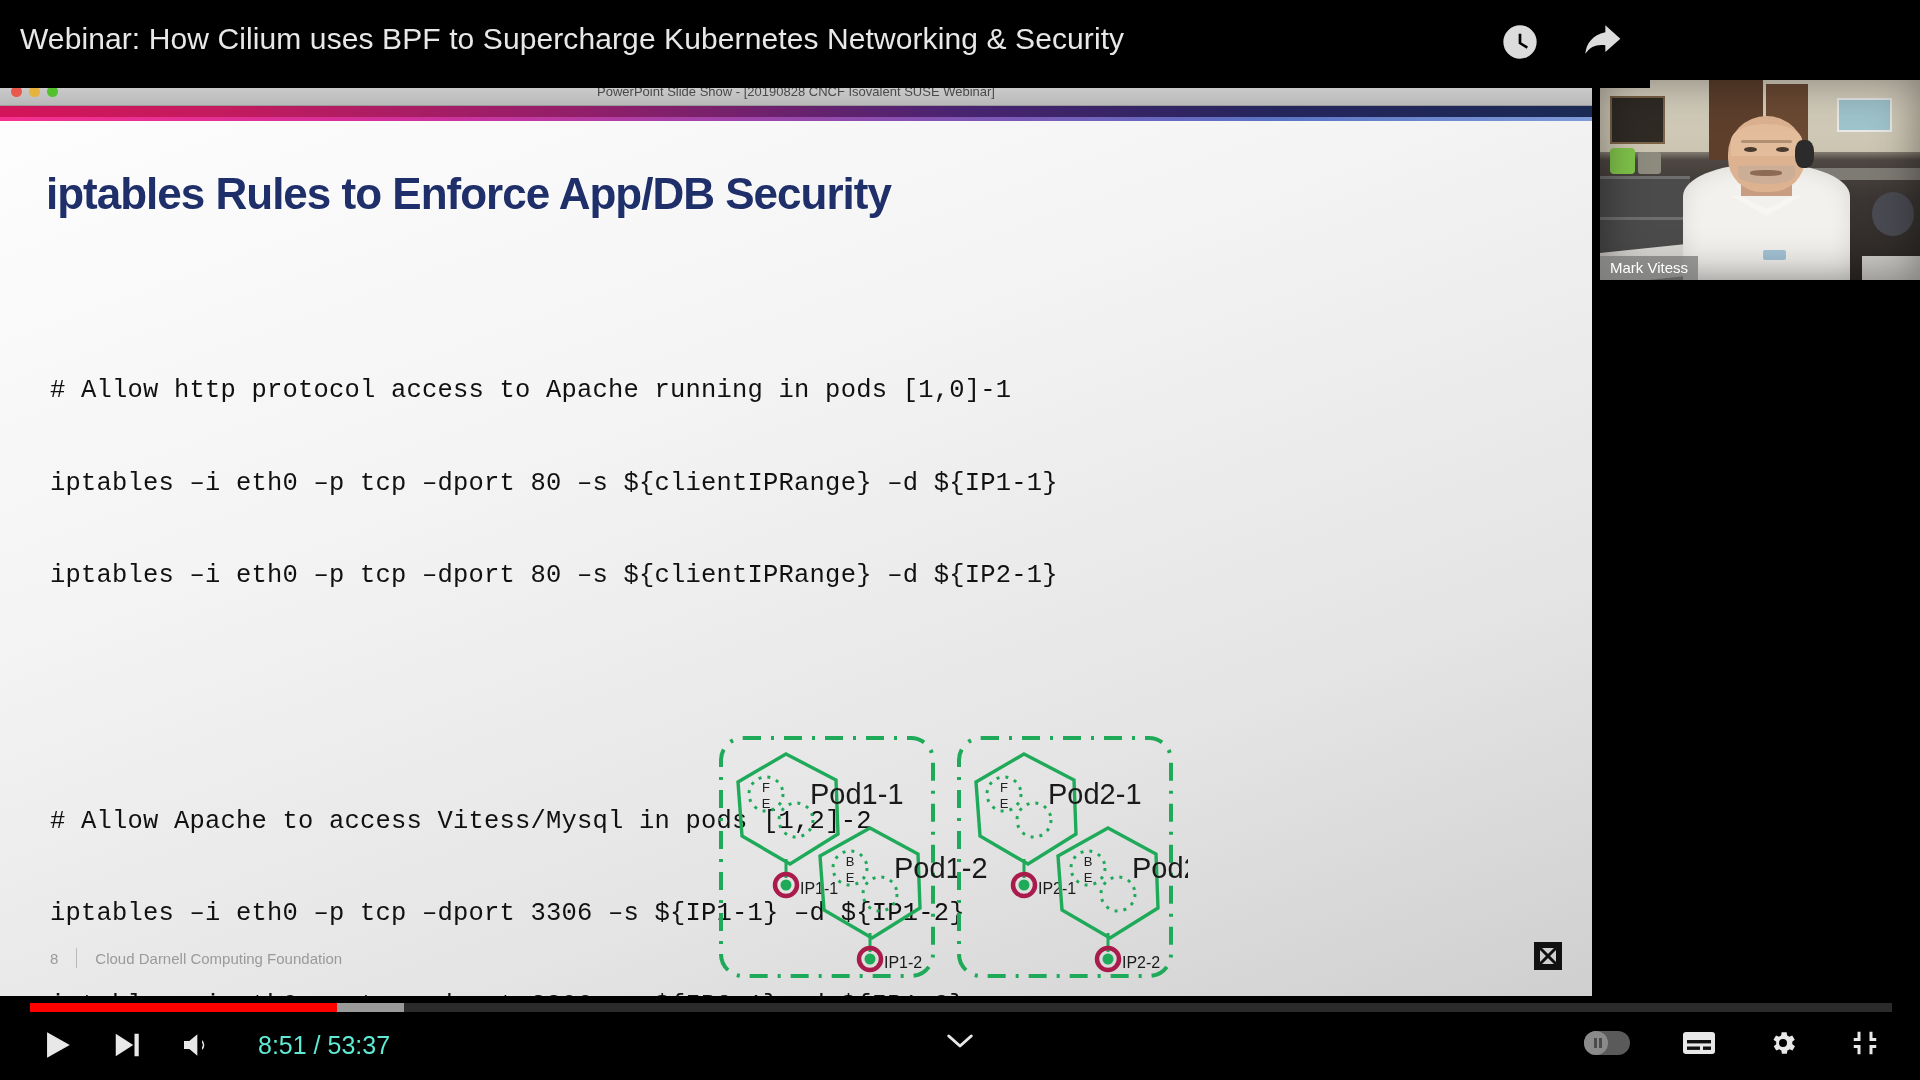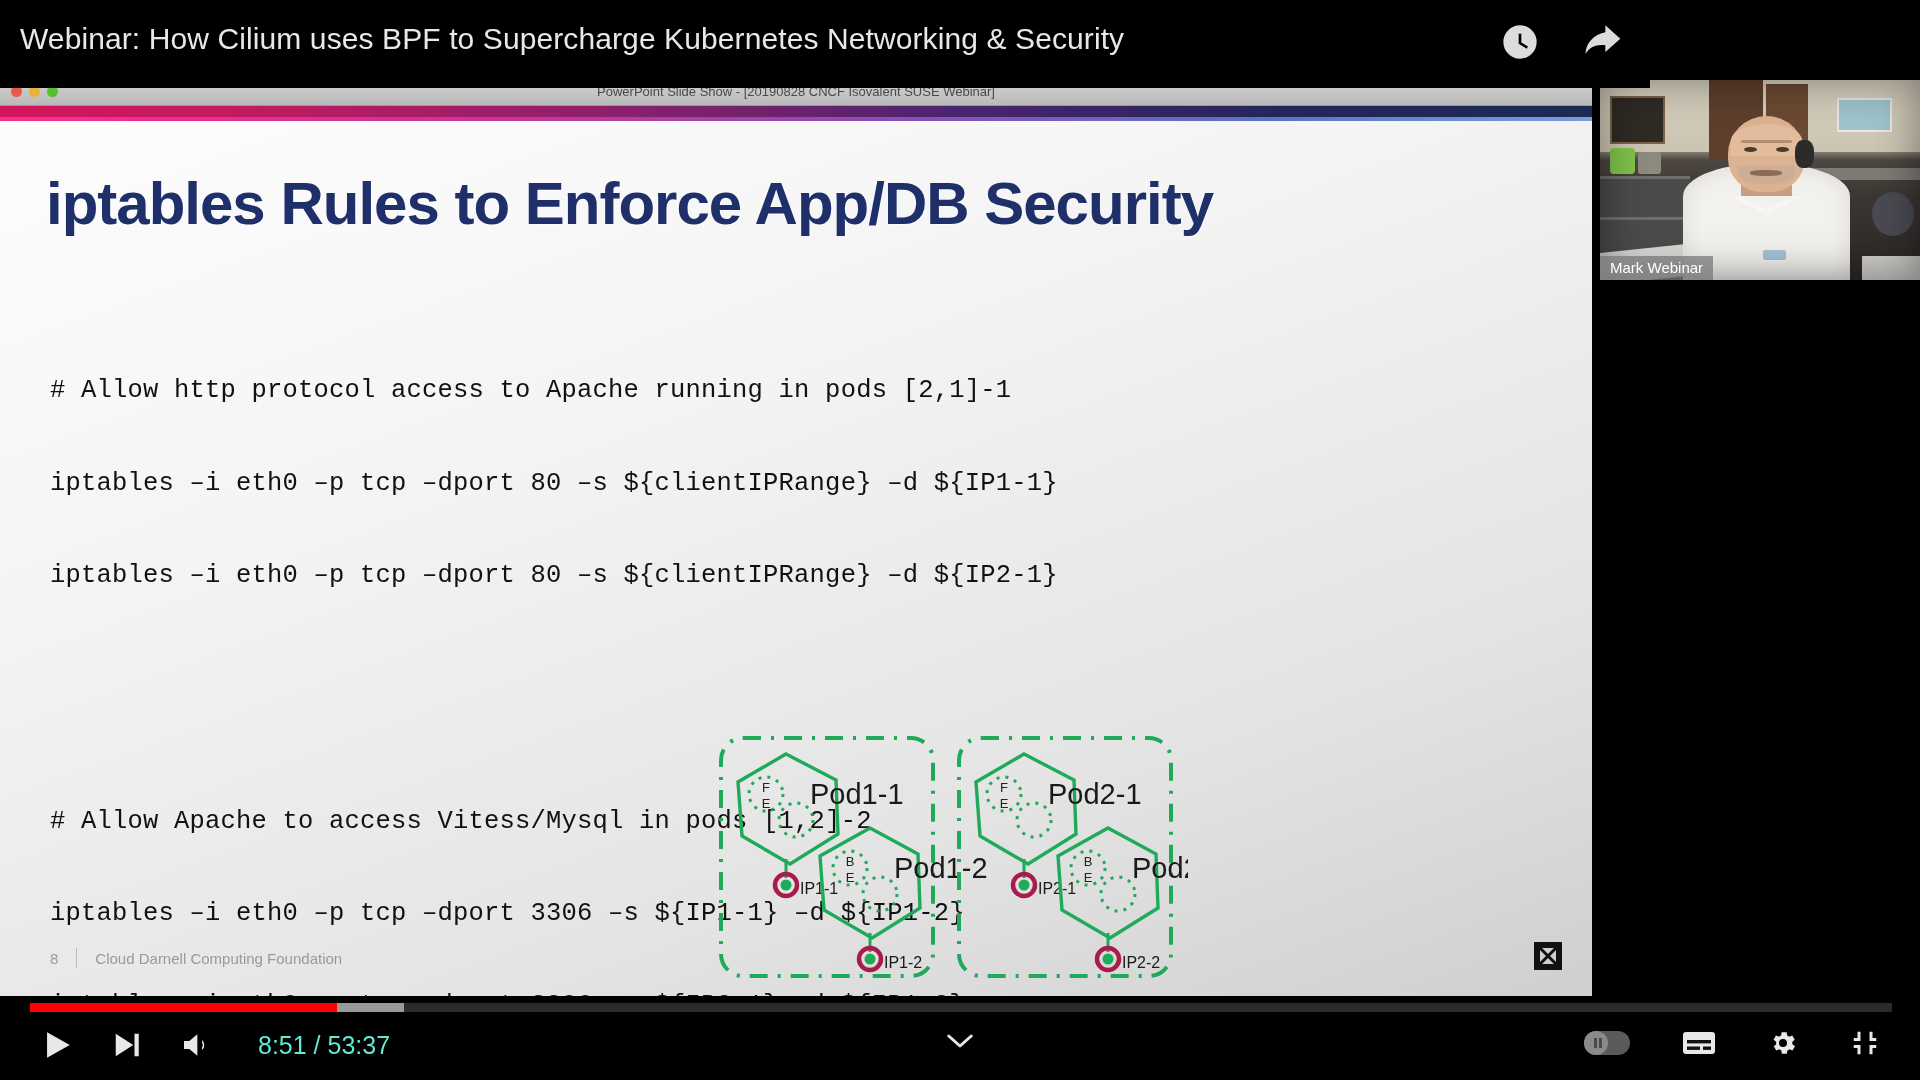--- a/index.html
+++ b/index.html
@@ -26,21 +26,21 @@
   .ppt-wintitle{position:absolute;left:0;right:0;top:4px;text-align:center;color:#4a4a4a;
     font-size:13px;font-family:"Liberation Sans",sans-serif;white-space:nowrap;}
   .accent-bar{width:100%;height:11px;
     background:linear-gradient(90deg,#d4145a 0%,#c31b5e 14%,#8e1f6a 38%,#4a2470 60%,#25255c 80%,#1b2a55 100%);}
   .accent-bar2{width:100%;height:4px;
     background:linear-gradient(90deg,#f5318f 0%,#d3309a 25%,#8c4db0 55%,#5a73c4 80%,#7e9bd8 100%);}
 
   .slide{position:relative;width:100%;height:875px;
     background:linear-gradient(160deg,#fdfdfd 0%,#f4f4f4 35%,#e4e4e4 72%,#cfcfcf 100%);overflow:hidden;}
 
-  .slide-title{position:absolute;left:46px;top:48px;font-size:60px;font-weight:bold;
+  .slide-title{position:absolute;left:46px;top:48px;font-size:44px;font-weight:bold;
     color:#1f2f6a;font-family:"Liberation Sans",sans-serif;letter-spacing:-1px;
     text-shadow:1px 1px 0 rgba(255,255,255,.6);}
 
   .code{position:absolute;left:50px;top:132px;width:1300px;
     font-family:"Liberation Mono",monospace;font-size:25.5px;line-height:30.8px;color:#111;
     white-space:pre;letter-spacing:.2px;}
   .code .blk{margin-bottom:30px;}
   .code .ln{display:block;}
 
   .slide-footer{position:absolute;left:50px;bottom:28px;display:flex;align-items:center;gap:18px;
@@ -143,21 +143,21 @@
 
       <div class="accent-bar"></div>
       <div class="accent-bar2"></div>
 
       <div class="slide">
 
         <div class="slide-title">iptables Rules to Enforce App/DB Security</div>
 
         <div class="code">
           <div class="blk">
-            <span class="ln"># Allow http protocol access to Apache running in pods [2,1]-1</span>
+            <span class="ln"># Allow http protocol access to Apache running in pods [1,0]-1</span>
             <span class="ln">iptables –i eth0 –p tcp –dport 80 –s ${clientIPRange} –d ${IP1-1}</span>
             <span class="ln">iptables –i eth0 –p tcp –dport 80 –s ${clientIPRange} –d ${IP2-1}</span>
           </div>
           <div class="blk">
             <span class="ln"># Allow Apache to access Vitess/Mysql in pods [1,2]-2</span>
             <span class="ln">iptables –i eth0 –p tcp –dport 3306 –s ${IP1-1} –d ${IP1-2}</span>
             <span class="ln">iptables –i eth0 –p tcp –dport 3306 –s ${IP2-1} –d ${IP1-2}</span>
             
             
           </div>
@@ -266,21 +266,21 @@
       <div class="cam-head"></div>
       <div class="cam-headtop"></div>
       <div class="cam-brow"></div>
       <div class="cam-eyeL"></div>
       <div class="cam-eyeR"></div>
       <div class="cam-beard"></div>
       <div class="cam-mouth"></div>
       <div class="cam-headset"></div>
       <div class="cam-vign"></div>
     </div>
-    <div class="cam-name">Mark Webinar</div>
+    <div class="cam-name">Mark Vitess</div>
   </div>
 
   <div class="controls">
 
     <div class="progress">
       <div class="prog-buf" id="prog-buf" style="width: 20.1%;"></div>
       <div class="prog-play" id="prog-play" style="width: 16.5%; background: rgb(255, 0, 0);"></div>
     </div>
 
     <div class="ctl-left">

